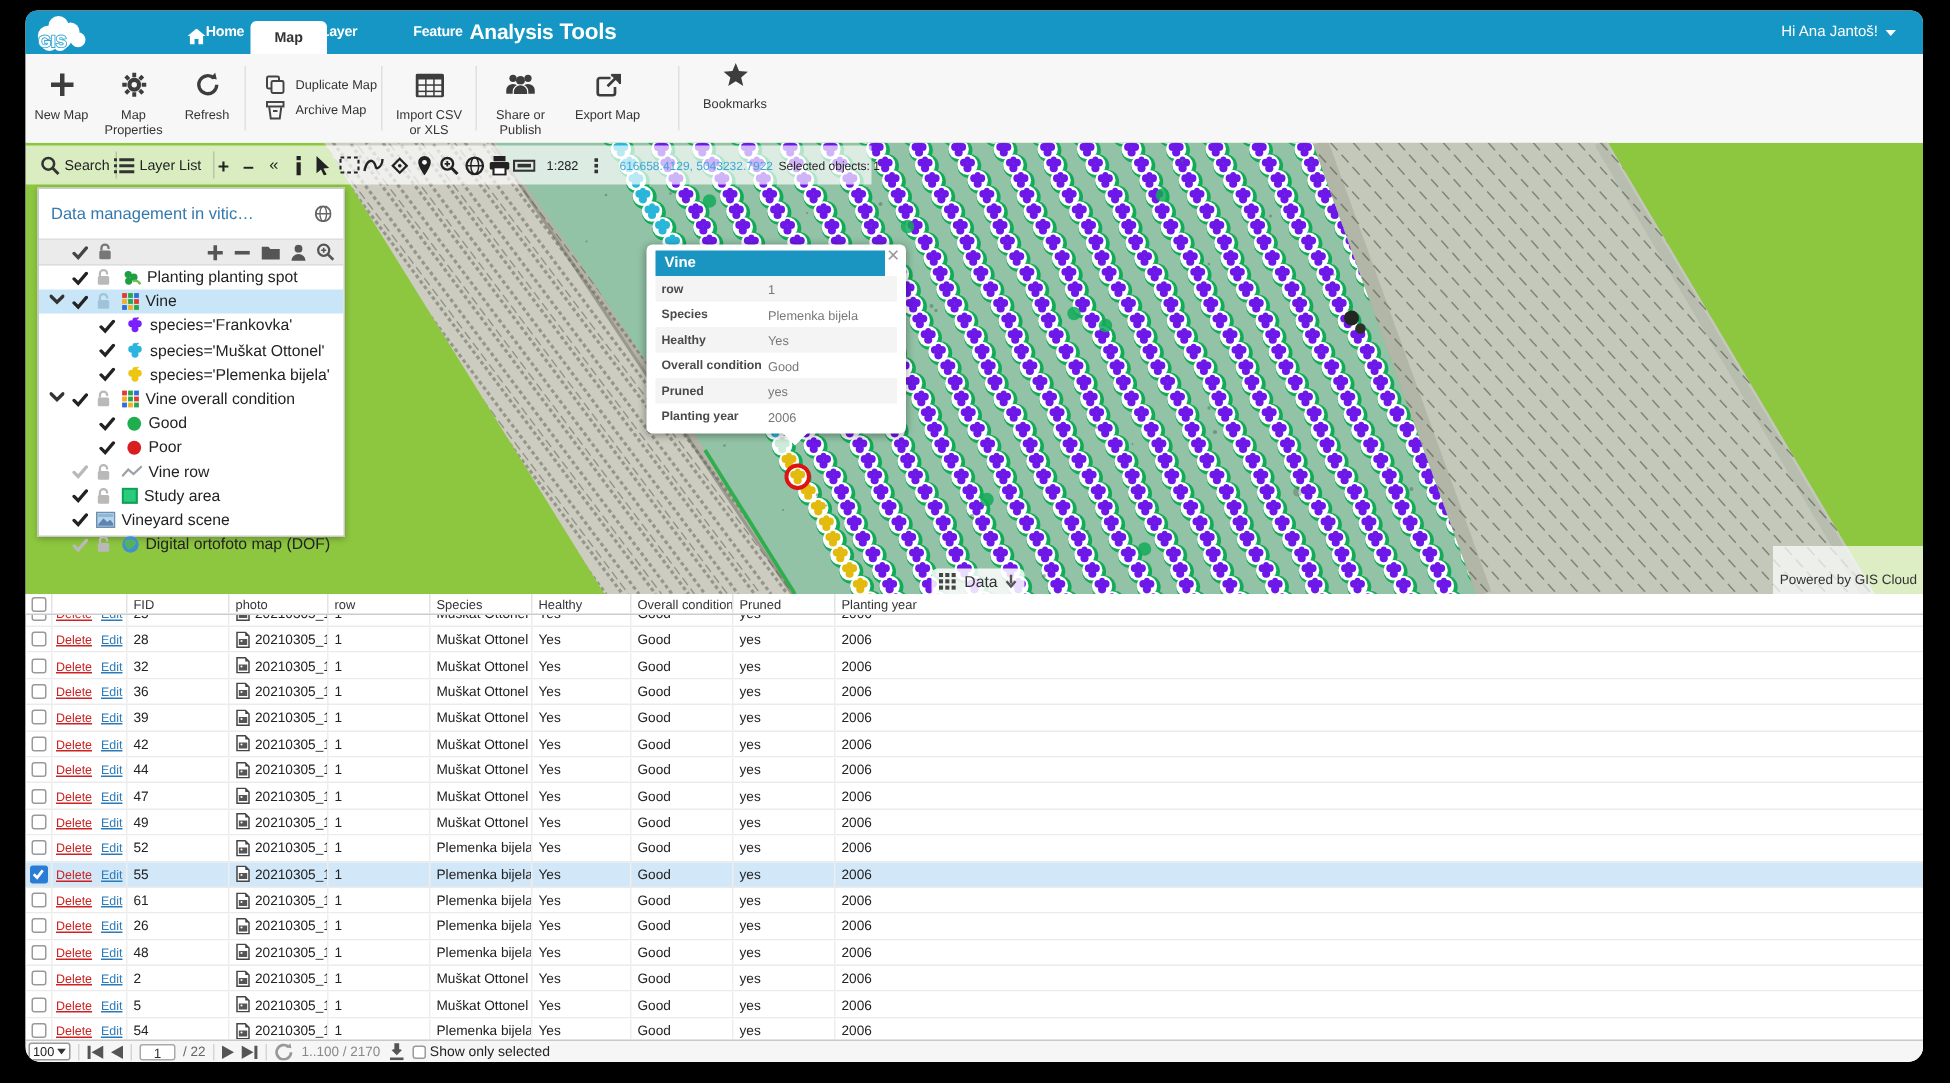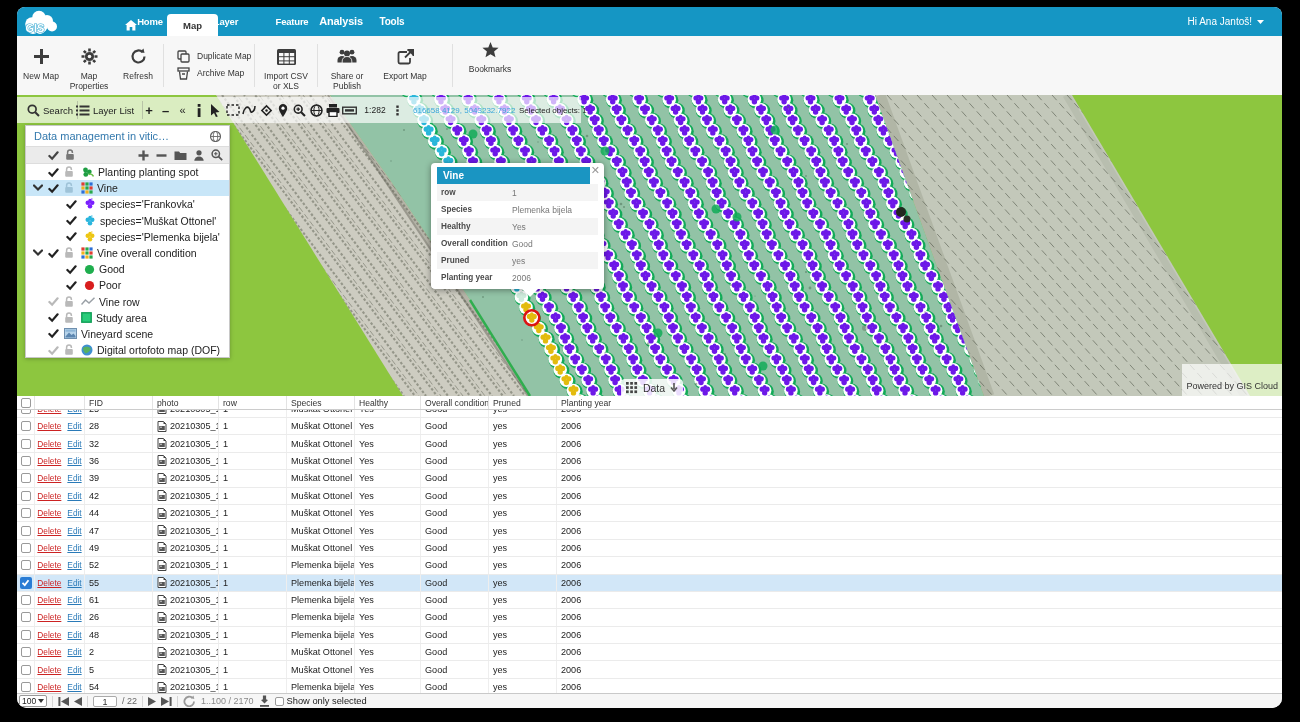--- a/index.html
+++ b/index.html
@@ -13,21 +13,21 @@
 .tbi{display:flex;flex-direction:column;align-items:center;justify-content:flex-start;padding-top:11px;font-size:8.5px;color:#333;text-align:center;line-height:1.15}
 .tbi .lab{margin-top:6px;white-space:nowrap}
 .tbsep{width:1px;background:#e0e0e0;margin:8px 0}
 
 #map{position:absolute;left:0;top:88px;width:1265px;height:301px;overflow:hidden}
 #maptb{position:absolute;left:0;top:2px;width:564px;height:26px;background:rgba(255,255,255,0.68);font-size:9.5px;color:#222;white-space:nowrap}
 .mt{position:absolute;top:0;height:26px;display:flex;align-items:center;justify-content:center}
 .mtsep{position:absolute;top:4px;width:1px;height:18px;background:rgba(120,120,120,0.35)}
 
 #panel{position:absolute;left:8px;top:30px;width:205px;height:233px;background:#fff;border:1px solid #c8c8c8;box-shadow:0 1px 4px rgba(0,0,0,0.25);font-size:10.5px}
-#ptitle{height:21px;display:flex;align-items:center;padding:0 8px;color:#3379ad;font-size:11px;border-bottom:1px solid #ddd}
+#ptitle{height:34px;display:flex;align-items:center;padding:0 8px;color:#3379ad;font-size:11px;border-bottom:1px solid #ddd}
 #ptools{height:17px;background:#ebebeb;display:flex;align-items:center;border-bottom:1px solid #ddd}
 .prow{height:16.2px;display:flex;align-items:center;color:#222;position:relative}
 .prow>*{flex:none}
 
 #popup{position:absolute;left:414px;top:68px;width:173px;height:126px;background:#fff;border-radius:4px;box-shadow:0 1px 6px rgba(0,0,0,0.4);padding:4px 6px 0 6px;font-size:8.5px}
 #popup .hd{height:17px;background:#1a95c2;color:#fff;font-weight:bold;font-size:10px;display:flex;align-items:center;padding-left:6px;margin-right:8px}
 #popup .pr{height:17px;display:flex;align-items:center}
 #popup .pr.alt{background:#f4f4f4}
 #popup .pl{width:73px;font-weight:bold;color:#4a4a4a;padding-left:4px;white-space:nowrap;overflow:hidden;font-size:8.2px;flex:none}
 #popup .pv{color:#777;white-space:nowrap;margin-left:2px}
@@ -71,22 +71,22 @@
           </g>
           <text x="1.5" y="21.5" font-size="11" font-weight="bold" fill="#fff" stroke="#36a9d2" stroke-width="1.2" paint-order="stroke" font-family="Liberation Sans,sans-serif">GIS</text>
         </svg></div>
 <div style="position:absolute;left:108px;top:10px"><svg width="12" height="11" viewBox="0 0 12 11">
           <path d="M6 0 L12 5 H10.4 V10.5 H7.3 V7 H4.7 V10.5 H1.6 V5 H0z" fill="#fff"></path>
         </svg></div>
 <div style="position:absolute;top:0;height:29px;line-height:29px;left:133px;transform:translateX(-50%);color:#fff;font-size:9.5px;font-weight:bold;letter-spacing:-0.2px">Home</div>
 <div class="navtab" style="position:absolute;left:150px;top:7px;font-size:9.5px;font-weight:bold;color:#333">Map</div>
 <div style="position:absolute;top:0;height:28px;line-height:29px;left:209px;transform:translateX(-50%);color:#fff;font-size:9.5px;font-weight:bold;letter-spacing:-0.2px">Layer</div>
 <div style="position:absolute;top:0;height:29px;line-height:29px;left:275px;transform:translateX(-50%);color:#fff;font-size:9.5px;font-weight:bold;letter-spacing:-0.2px">Feature</div>
-<div style="position:absolute;top:0;height:29px;line-height:29px;left:324px;transform:translateX(-50%);color:#fff;font-size:11px;font-weight:bold;letter-spacing:-0.2px">Analysis</div>
-<div style="position:absolute;top:0;height:29px;line-height:29px;left:375px;transform:translateX(-50%);color:#fff;font-size:10px;font-weight:bold;letter-spacing:-0.2px">Tools</div>
+<div style="position:absolute;top:0;height:29px;line-height:29px;left:324px;transform:translateX(-50%);color:#fff;font-size:14px;font-weight:bold;letter-spacing:-0.2px">Analysis</div>
+<div style="position:absolute;top:0;height:29px;line-height:29px;left:375px;transform:translateX(-50%);color:#fff;font-size:15px;font-weight:bold;letter-spacing:-0.2px">Tools</div>
 <div id="hi">Hi Ana Jantoš! <svg width="7" height="4" viewBox="0 0 7 4">
           <polygon points="0,0 7,0 3.5,4" fill="#fff"></polygon>
         </svg></div>
 </div>
 <div id="toolbar">
 <div class="tbi" style="width:48px;padding-top:11px">
         <div style="height:19px;display:flex;align-items:center">
           <svg width="17" height="17" viewBox="0 0 17 17">
             <path d="M7 1h3v6h6v3h-6v6H7v-6H1V7h6z" fill="#3d3d3d"></path>
           </svg>

